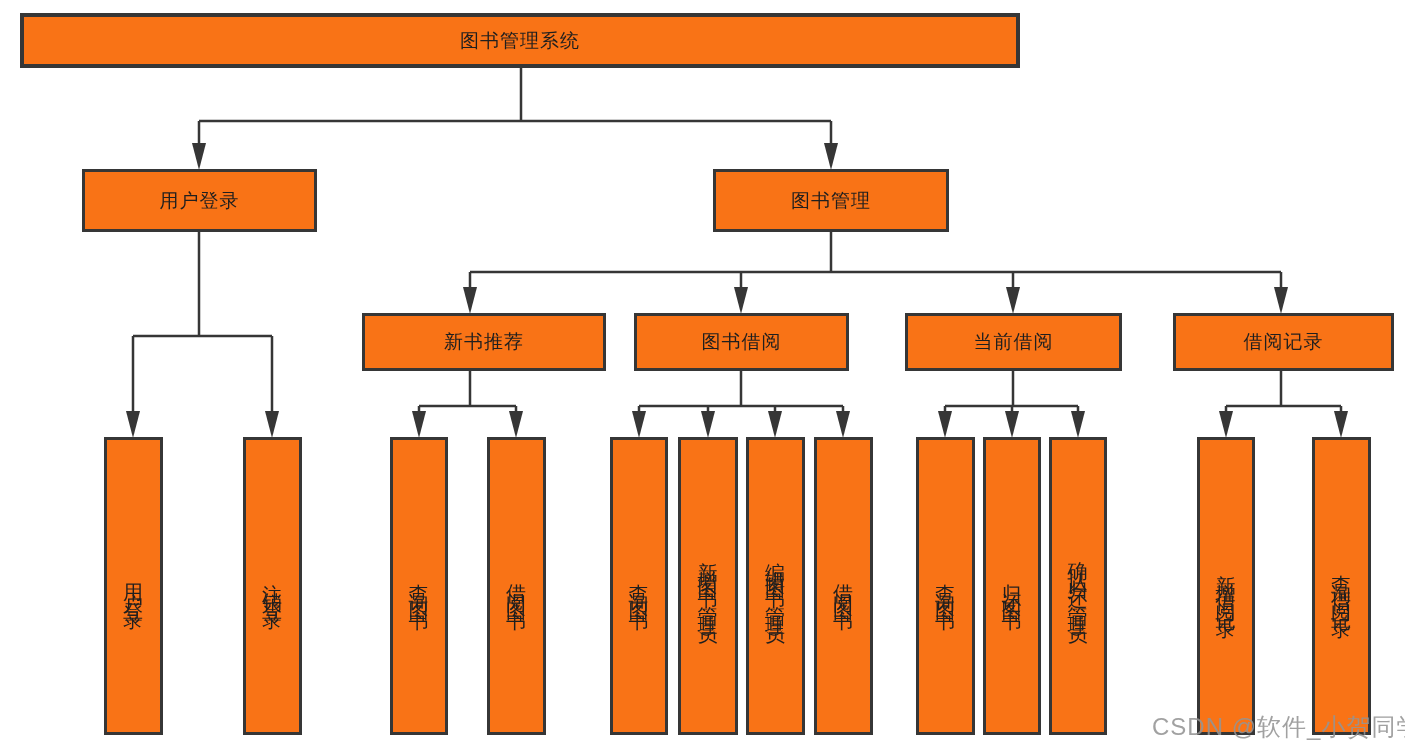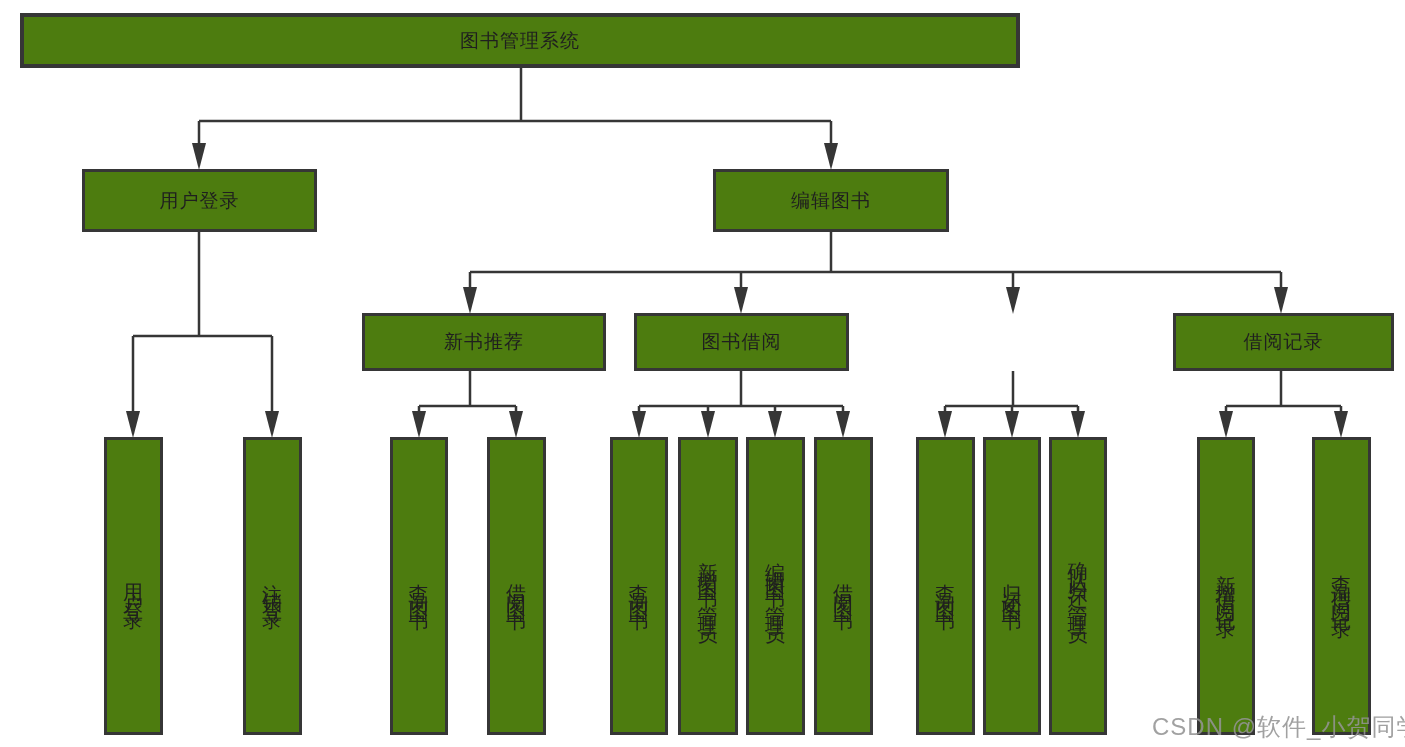--- a/index.html
+++ b/index.html
@@ -13,21 +13,21 @@
   }
   .connector-layer {
     position: absolute;
     left: 0; top: 0;
     width: 1405px; height: 747px;
   }
   .node {
     position: absolute;
     box-sizing: border-box;
     border: 3px solid #363636;
-    background: #4d7c0f;
+    background: #f97316;
     display: flex;
     align-items: center;
     justify-content: center;
     color: #1f1f1f;
   }
   .root-node { border-width: 4px; }
   .h-label {
     font-size: 19px;
     letter-spacing: 1px;
     white-space: nowrap;
@@ -96,28 +96,31 @@
   </svg>
 
   <div class="node root-node" style="left:20px; top:13px; width:1000px; height:55px;">
     <span class="h-label">图书管理系统</span>
   </div>
 
   <div class="node" style="left:82px; top:169px; width:235px; height:63px;">
     <span class="h-label">用户登录</span>
   </div>
   <div class="node" style="left:713px; top:169px; width:236px; height:63px;">
-    <span class="h-label">编辑图书</span>
+    <span class="h-label">图书管理</span>
   </div>
 
   <div class="node" style="left:362px; top:313px; width:244px; height:58px;">
     <span class="h-label">新书推荐</span>
   </div>
   <div class="node" style="left:634px; top:313px; width:215px; height:58px;justify-content:center;">
     <span class="h-label">图书借阅</span>
+  </div>
+  <div class="node" style="left:905px; top:313px; width:217px; height:58px;">
+    <span class="h-label">当前借阅</span>
   </div>
   <div class="node" style="left:1173px; top:313px; width:221px; height:58px;">
     <span class="h-label">借阅记录</span>
   </div>
 
   <div class="node" style="left:104px; top:437px; width:59px; height:298px;">
     <span class="v-text">用户登录</span>
   </div>
   <div class="node" style="left:243px; top:437px; width:59px; height:298px;">
     <span class="v-text">注销登录</span>

